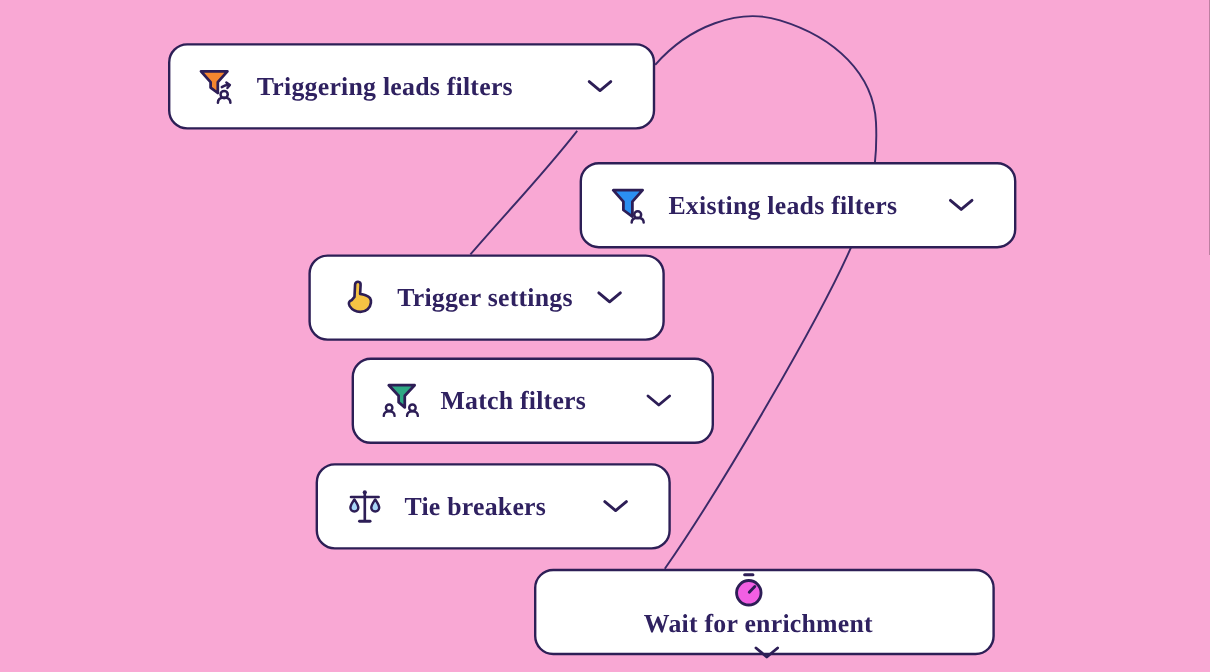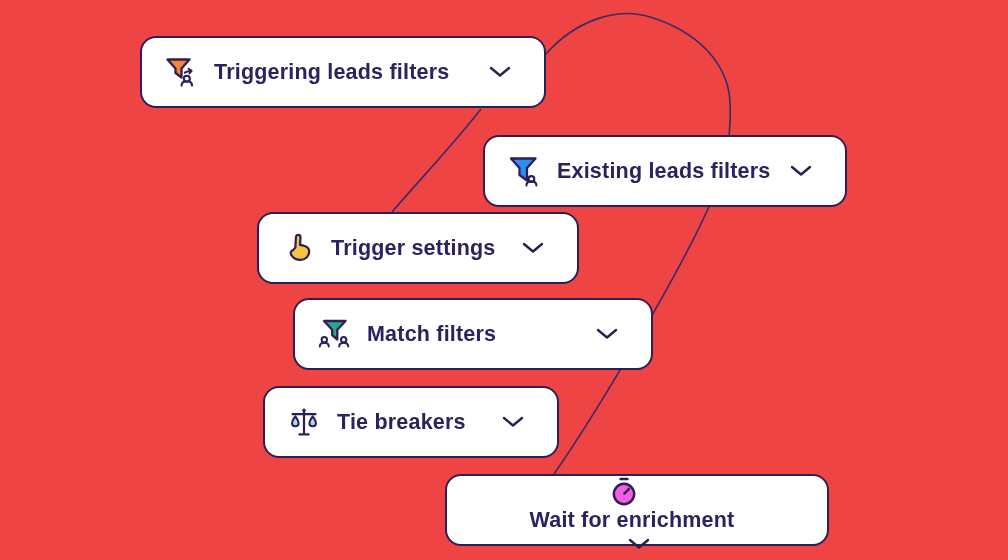--- a/index.html
+++ b/index.html
@@ -5,21 +5,22 @@
   html, body { margin: 0; padding: 0; }
   body {
     width: 1008px; height: 560px;
     background: #000000;
     font-family: "Liberation Sans", "DejaVu Sans", sans-serif;
     overflow: hidden;
   }
   .canvas {
     position: relative;
     width: 1008px; height: 560px;
-    background: #ef4444;
+    background: #f9a8d4;
+    font-family: Liberation Serif, serif;
   }
   .connectors {
     position: absolute; left: 0; top: 0; z-index: 0;
   }
   .connectors path {
     fill: none;
     stroke: #3b2a68;
     stroke-width: 1.6;
   }
   .card {
@@ -51,22 +52,22 @@
   .card .chev {
     flex: 0 0 22px;
     margin-left: 14px;
   }
   
   .ol   { stroke: #2d1e56; fill: none; stroke-linecap: round; stroke-linejoin: round; }
   .fillshape { stroke: #2d1e56; stroke-linecap: round; stroke-linejoin: round; }
 
   #card-1 { left: 140px; top: 36px;  width: 406px; }
   #card-2 { left: 483px; top: 135px; width: 364px; }
-  #card-3 { left: 257px; top: 212px; width: 322px; }
-  #card-4 { left: 293px; top: 298px; width: 360px; }
+  #card-3 { left: 257px; top: 212px; width: 297px; }
+  #card-4 { left: 293px; top: 298px; width: 302px; }
   #card-5 { left: 239px; top: 386px; width: 296px; margin-left: 24px; }
   #card-6 { left: 445px; top: 474px; width: 384px; flex-direction: column; }
 </style>
 </head>
 <body>
 
 <div class="canvas">
 
   <svg class="connectors" width="1008" height="560" viewBox="0 0 1008 560">
     <path d="M 546 54 C 574 22, 616 6, 650 17 C 696 31, 728 62, 730 102

